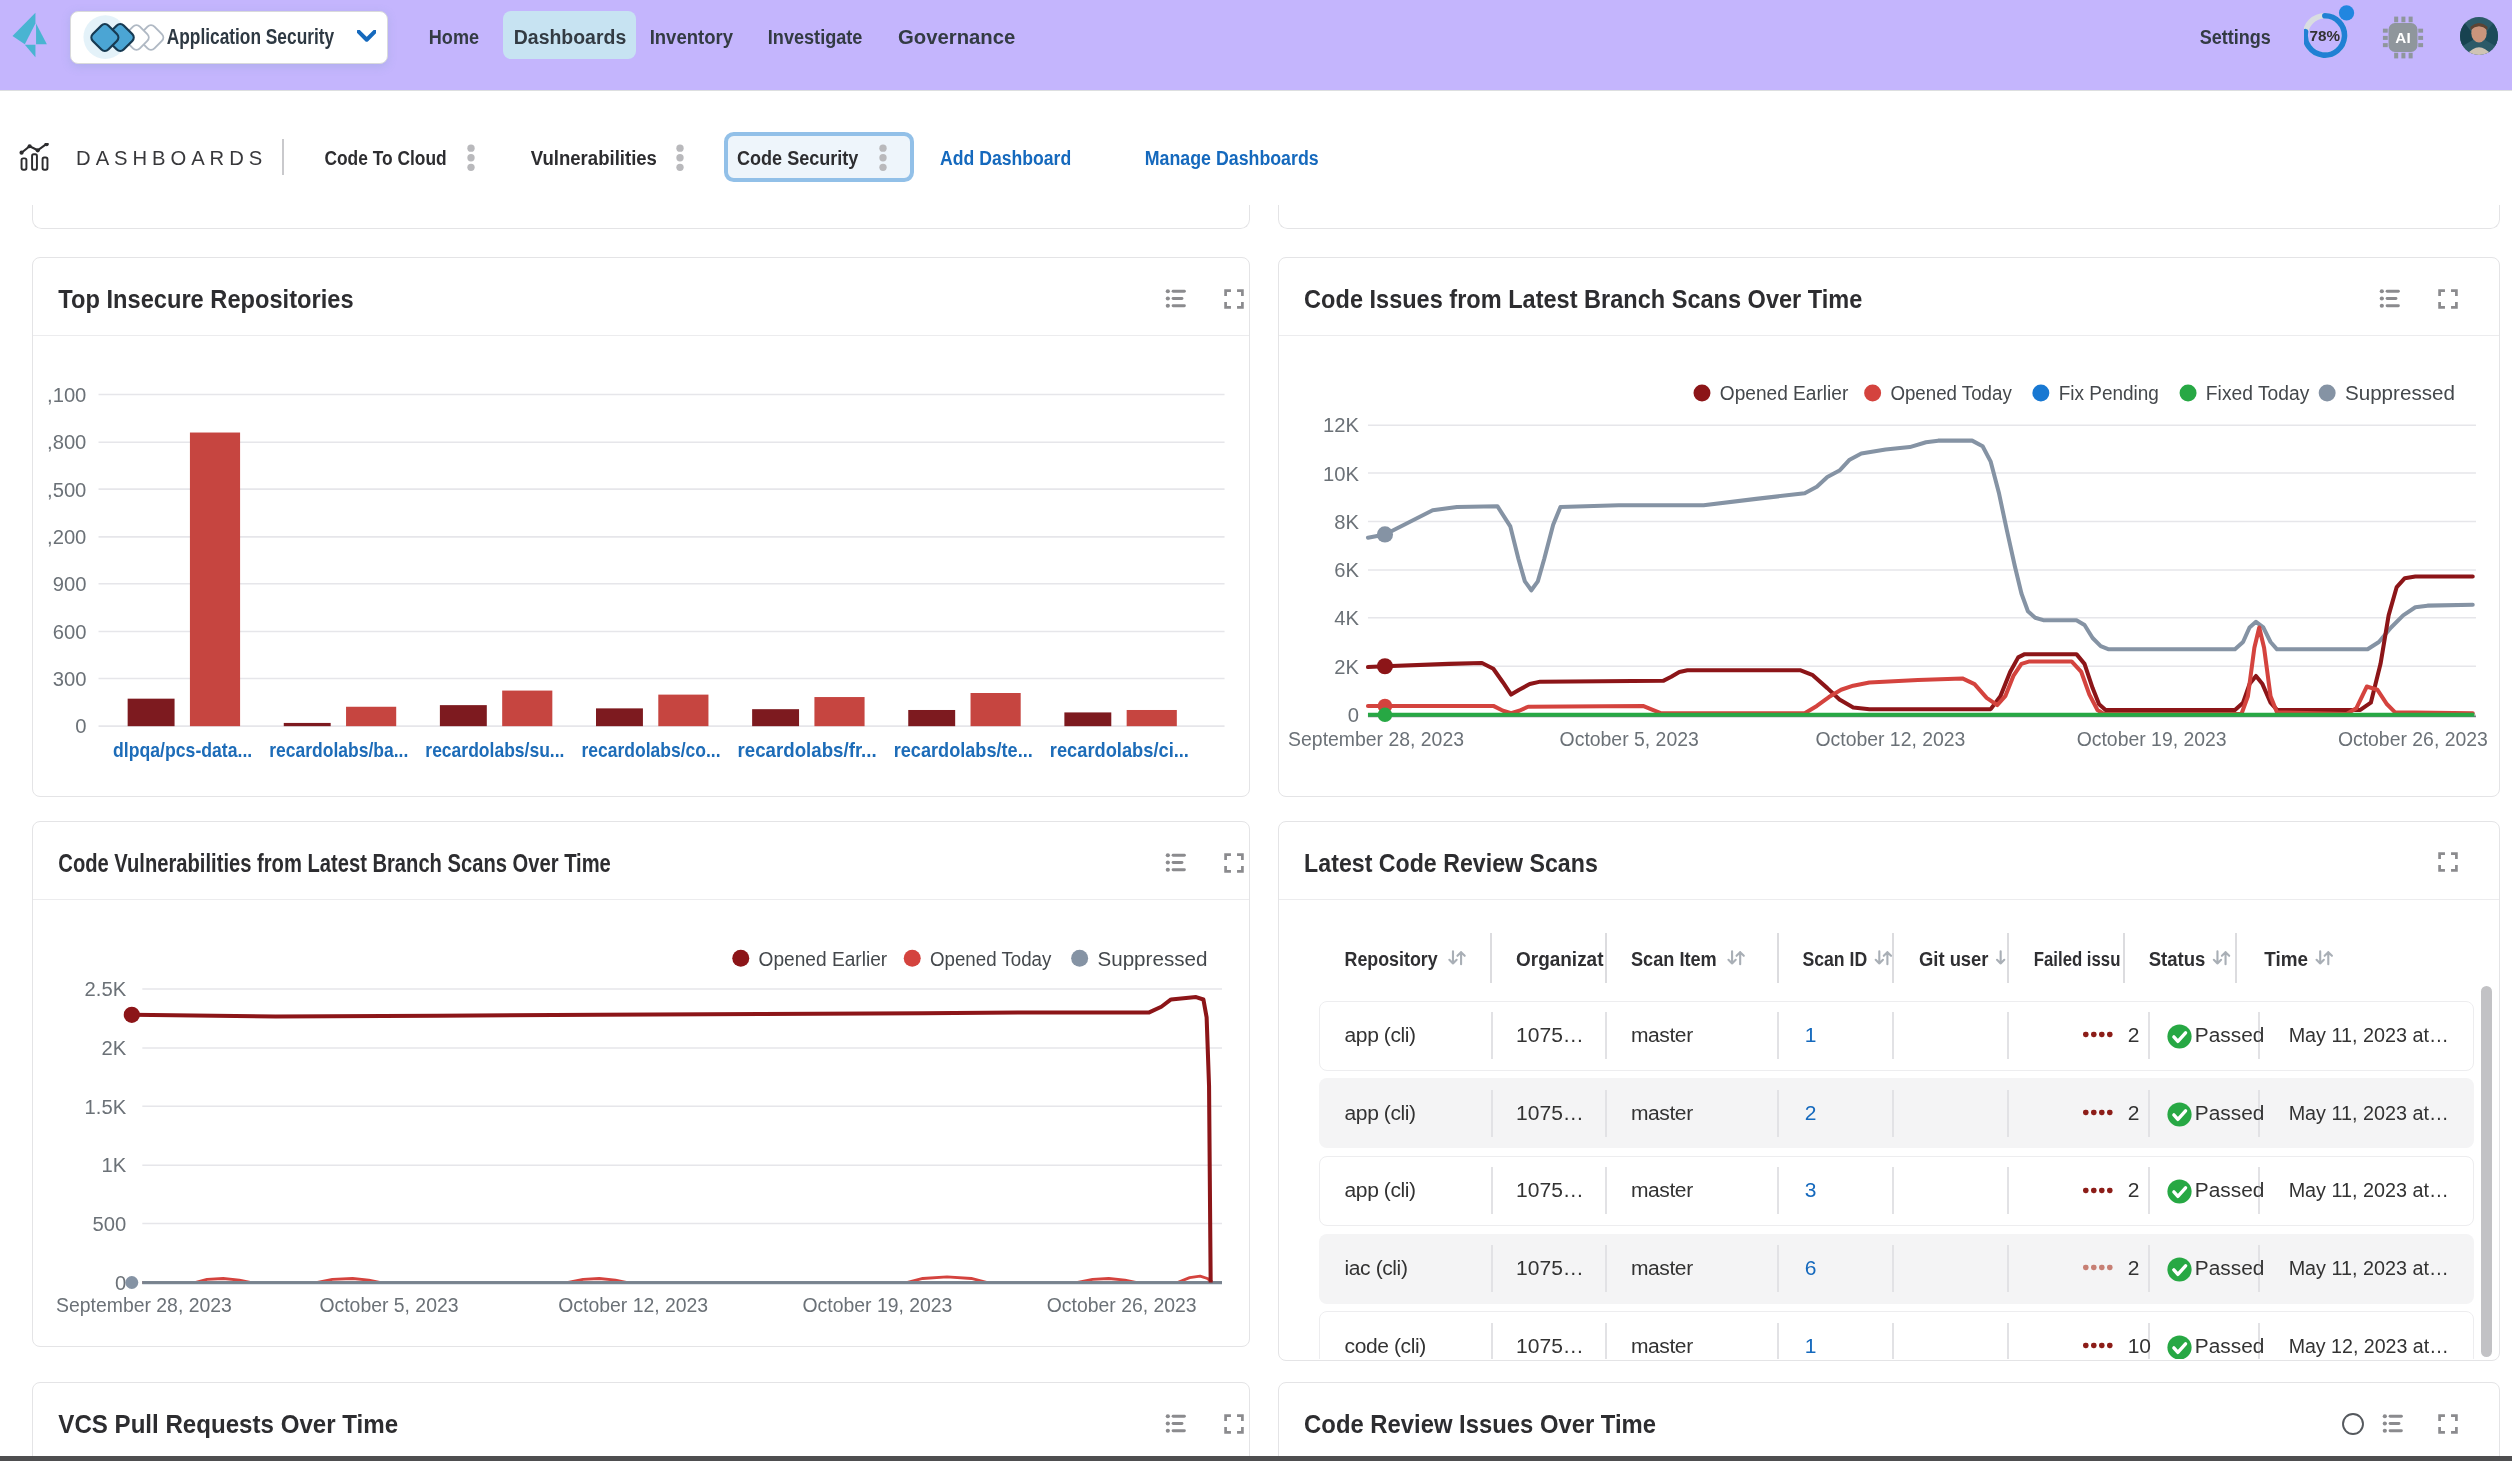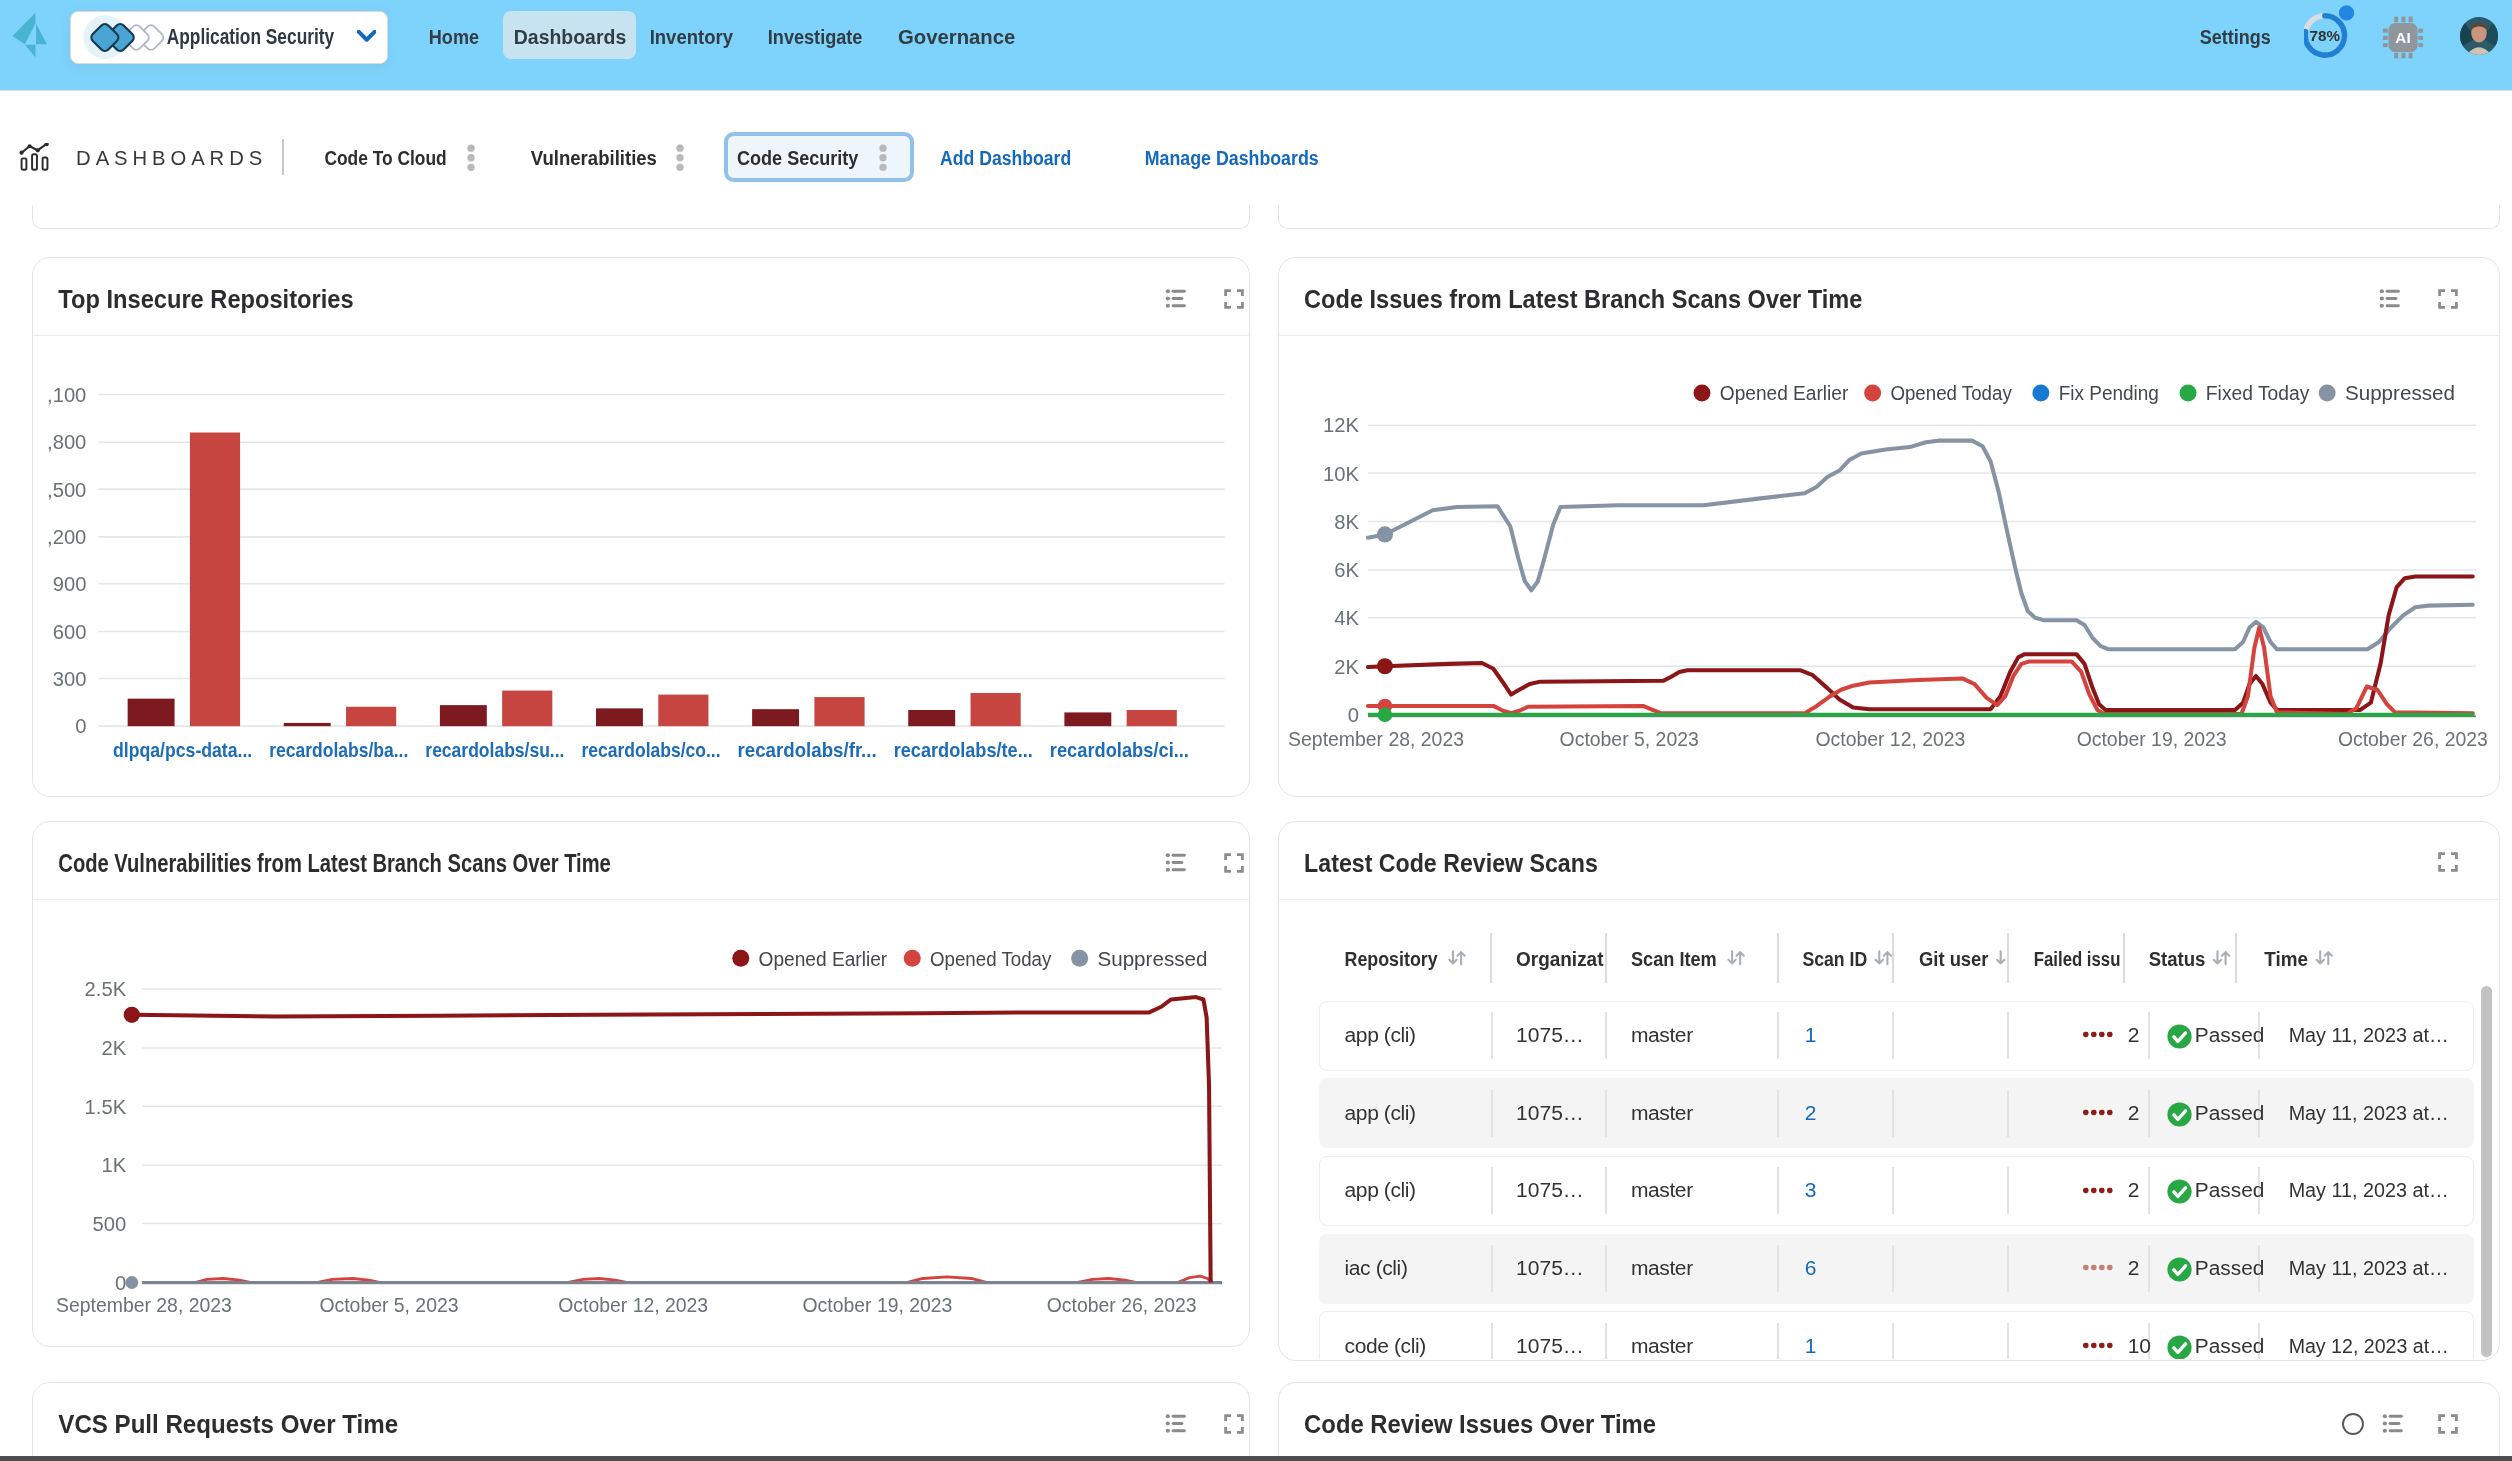--- a/index.html
+++ b/index.html
@@ -1,22 +1,22 @@
 <!DOCTYPE html>
 <html style="font-size:13px"><head><meta charset="utf-8"><style>
 *{margin:0;padding:0;box-sizing:border-box}
 html,body{width:2512px;height:1461px;overflow:hidden;background:#fff;
 font-family:"Liberation Sans",sans-serif;-webkit-font-smoothing:antialiased}
 .abs{position:absolute}
-.card{position:absolute;background:#fff;border:1.6px solid #e4e4e6;border-radius:18px;overflow:hidden}
+.card{position:absolute;background:#fff;border:1.6px solid #e4e4e6;border-radius:8px;overflow:hidden}
 .chead{position:relative;height:78px;border-bottom:1.6px solid #ececee}
 svg text{font-family:"Liberation Sans",sans-serif}
 </style></head><body>
 
-<div class="abs" style="left:0;top:0;width:2512px;height:91px;background:#7dd3fc;border-bottom:1.6px solid #dddfe0">
+<div class="abs" style="left:0;top:0;width:2512px;height:91px;background:#c4b5fd;border-bottom:1.6px solid #dddfe0">
 <svg class="abs" style="left:12px;top:12px" width="36" height="46" viewBox="0 0 44 57">
       <g fill="#49b4d2">
         <path d="M28.7 0.8 L0.3 29.8 L15.6 39.9 L28.7 14.2 Z"></path>
         <path d="M29.5 14.2 L42.9 39.9 L29.5 39.9 Z"></path>
         <path d="M15.6 40.7 L28.7 40.7 L28.7 56 Z"></path>
       </g>
     </svg>
 <div class="abs" style="left:70px;top:11.3px;width:318px;height:53px;background:#fff;border:1.6px solid #d9dadb;border-radius:8px;box-shadow:0 2.4px 8px rgba(120,160,190,.25)"></div>
 <svg class="abs" style="left:81px;top:11.3px" width="89" height="53" viewBox="0 0 110 65">
       <circle cx="30" cy="32" r="27" fill="#c3e3f2" opacity=".45"></circle>

